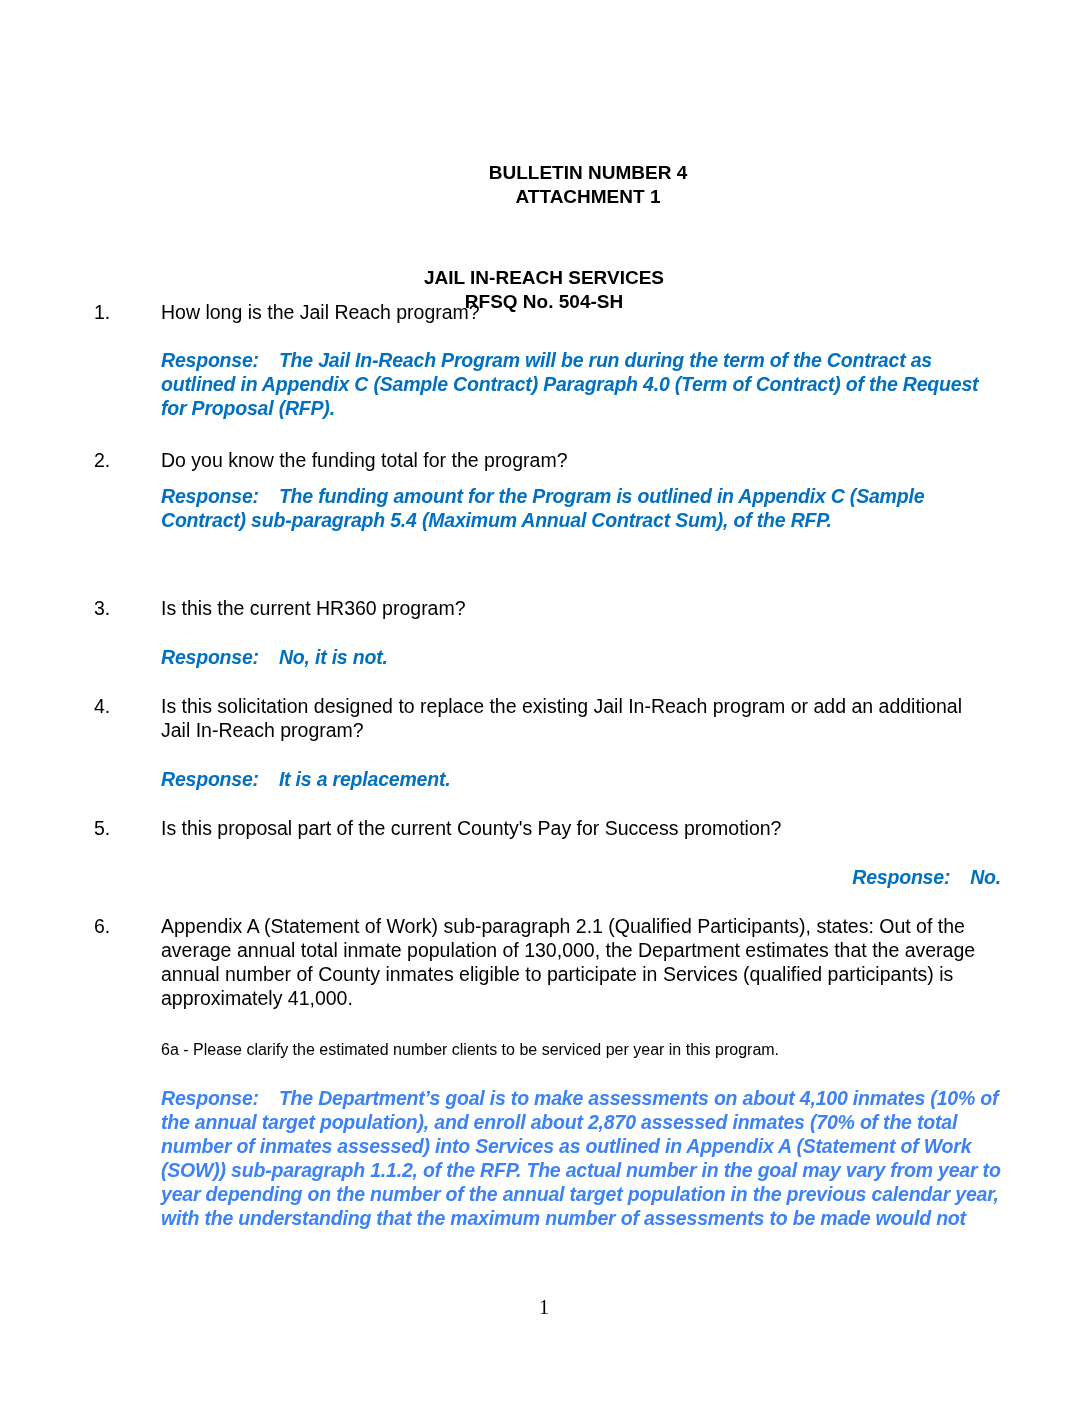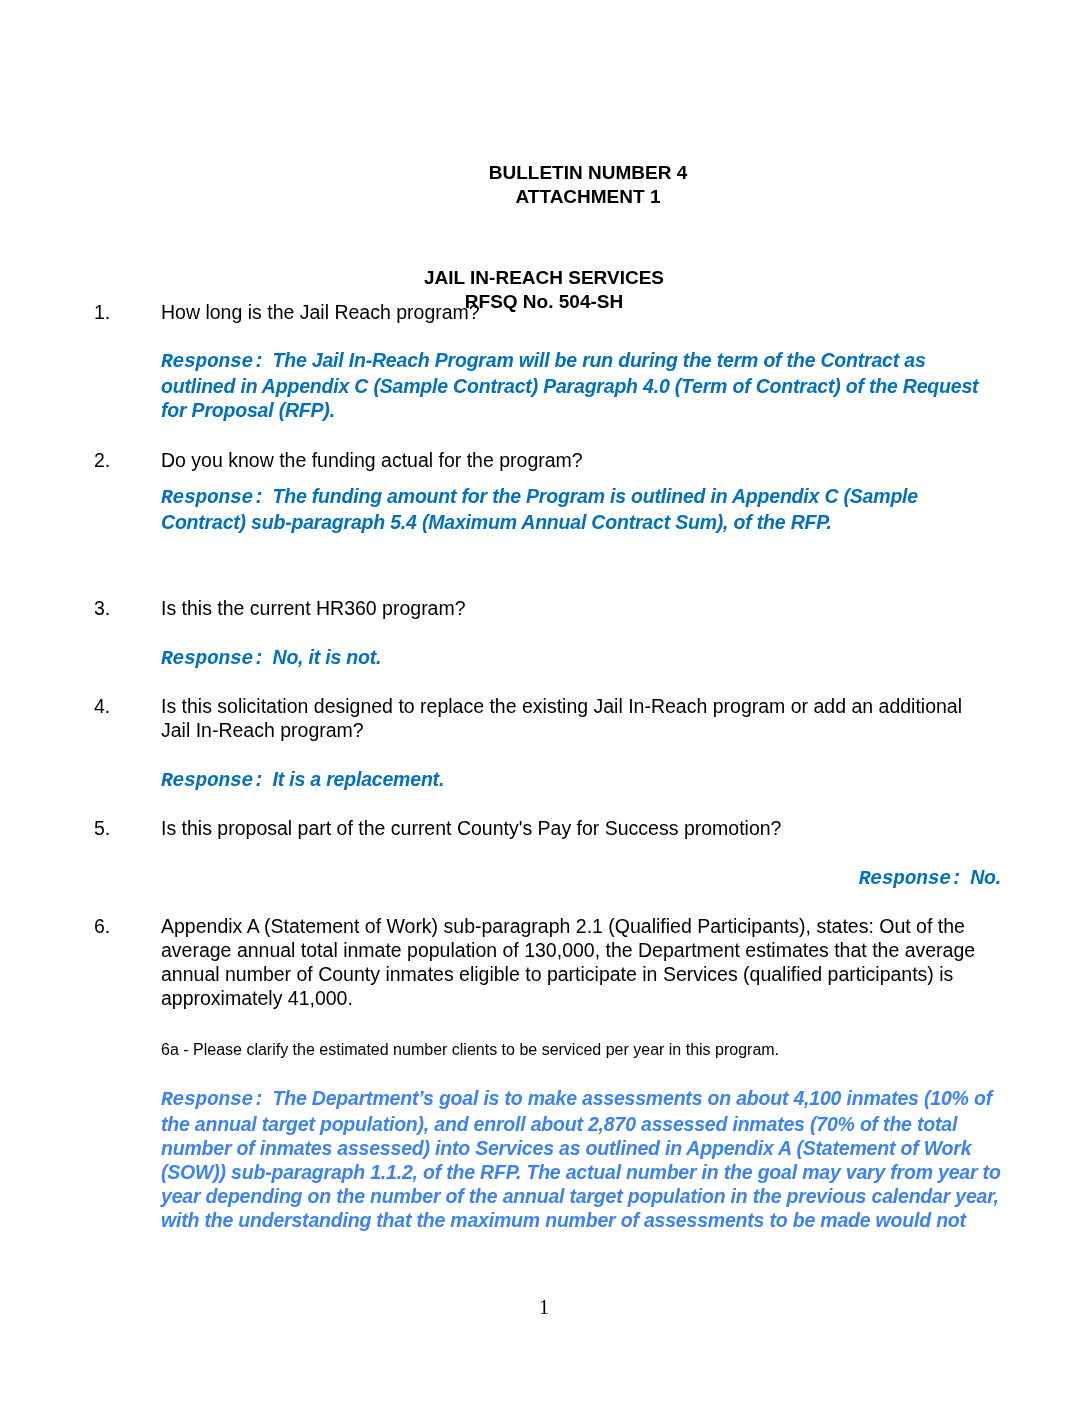--- a/index.html
+++ b/index.html
@@ -8,21 +8,21 @@
     .page { position: absolute; left: 0; top: 0; width: 1088px; height: 1408px; }
     .header { position: absolute; left: 0; width: 1088px; text-align: center;
       font-weight: bold; font-size: 19px; line-height: 24px; }
     .h1 { top: 161px; padding-left: 44px; }
     .h2 { top: 226px; margin-top: 40px; }
     .q { position: absolute; left: 94px; width: 900px; font-size: 19.5px; line-height: 24px; }
     .q .num { position: absolute; left: 0; top: 0; }
     .q .txt { position: absolute; left: 67px; width: 830px; }
     .resp { position: absolute; left: 161px; width: 840px; font-size: 19.5px; line-height: 24px;
       color: #0070C0; font-weight: bold; font-style: italic; letter-spacing: -0.2px; }
-    .resp .lbl { margin-right: 8px; font-family: Liberation Mono, monospace; }
+    .resp .lbl { margin-right: 20px; }
     .sub { position: absolute; left: 161px; width: 840px; font-size: 16px; line-height: 24px; }
     b { font-weight: normal; }
     .pagenum { position: absolute; left: 0; width: 1088px; top: 1296px; text-align: center;
       font-family: "Liberation Serif", serif; font-size: 20px; }
   </style>
 </head>
 <body>
 
 <div class="page">
 
@@ -38,21 +38,21 @@
   <div class="q" style="top:300px">
     <span class="num">1.</span>
     <span class="txt">How long is the Jail Reach program?</span>
   </div>
   <div class="resp" style="top: 348px; color: rgb(0, 112, 192);">
     <span class="lbl">Response:</span><span>The Jail In-Reach Program will be run during the term of the Contract as outlined in Appendix C (Sample Contract) Paragraph 4.0 (Term of Contract) of the Request for Proposal (RFP).</span>
   </div>
 
   <div class="q" style="top:448px">
     <span class="num">2.</span>
-    <span class="txt">Do you know the funding actual for the program?</span>
+    <span class="txt">Do you know the funding total for the program?</span>
   </div>
   <div class="resp" style="top: 484px; color: rgb(0, 112, 192);">
     <span class="lbl">Response:</span><span>The funding amount for the Program is outlined in Appendix C (Sample Contract) sub-paragraph 5.4 (Maximum Annual Contract Sum), of the RFP.</span>
   </div>
 
   <div class="q" style="top:596px">
     <span class="num">3.</span>
     <span class="txt">Is this the current HR360 program?</span>
   </div>
   <div class="resp" style="top: 645px; color: rgb(0, 112, 192);">

